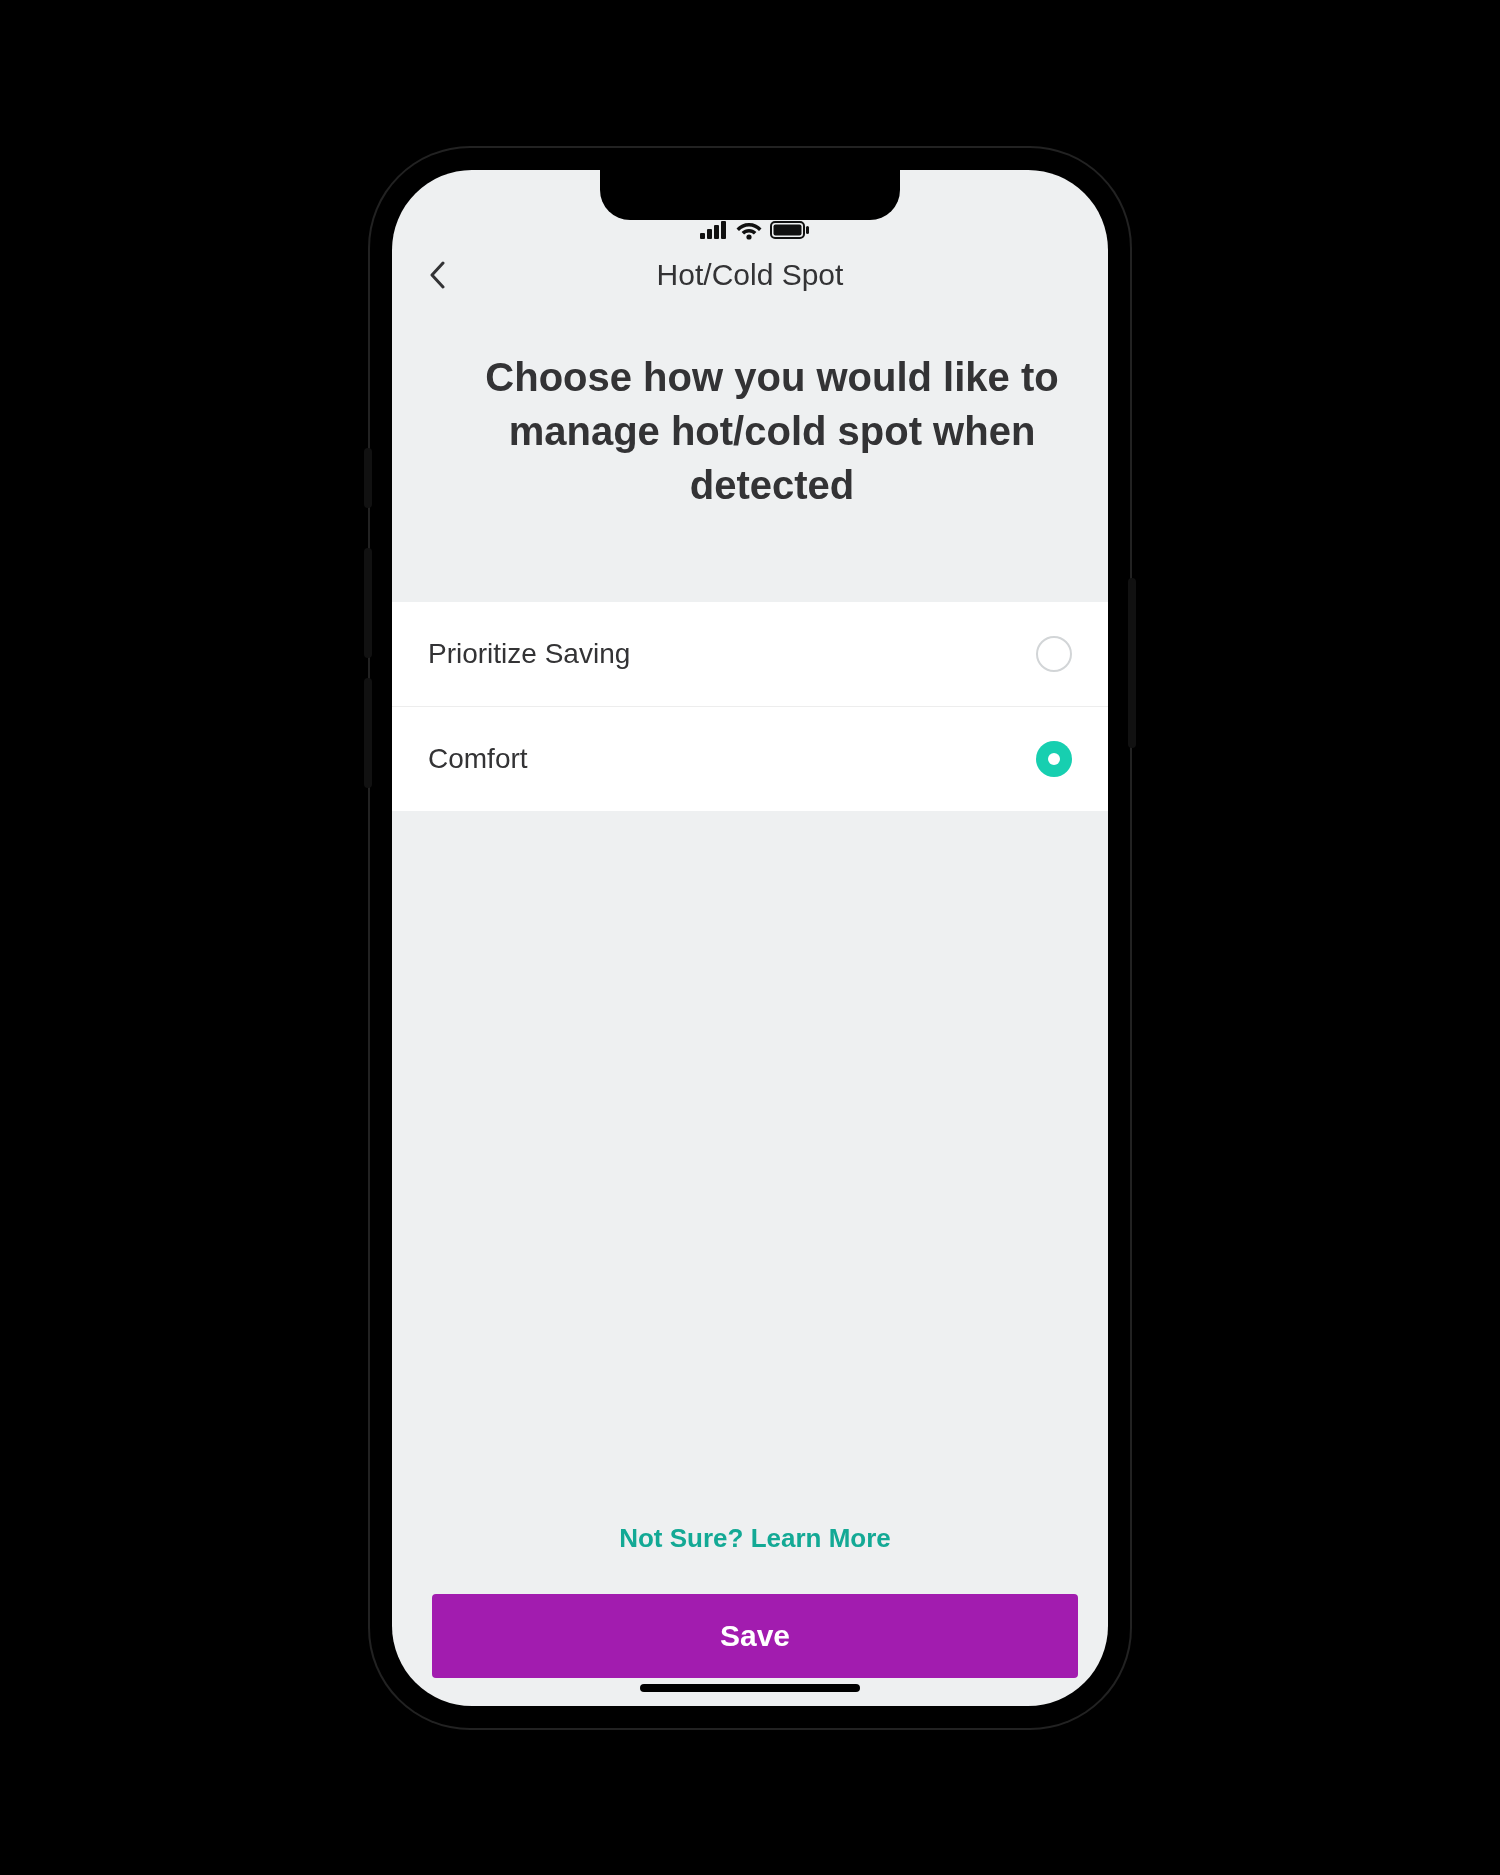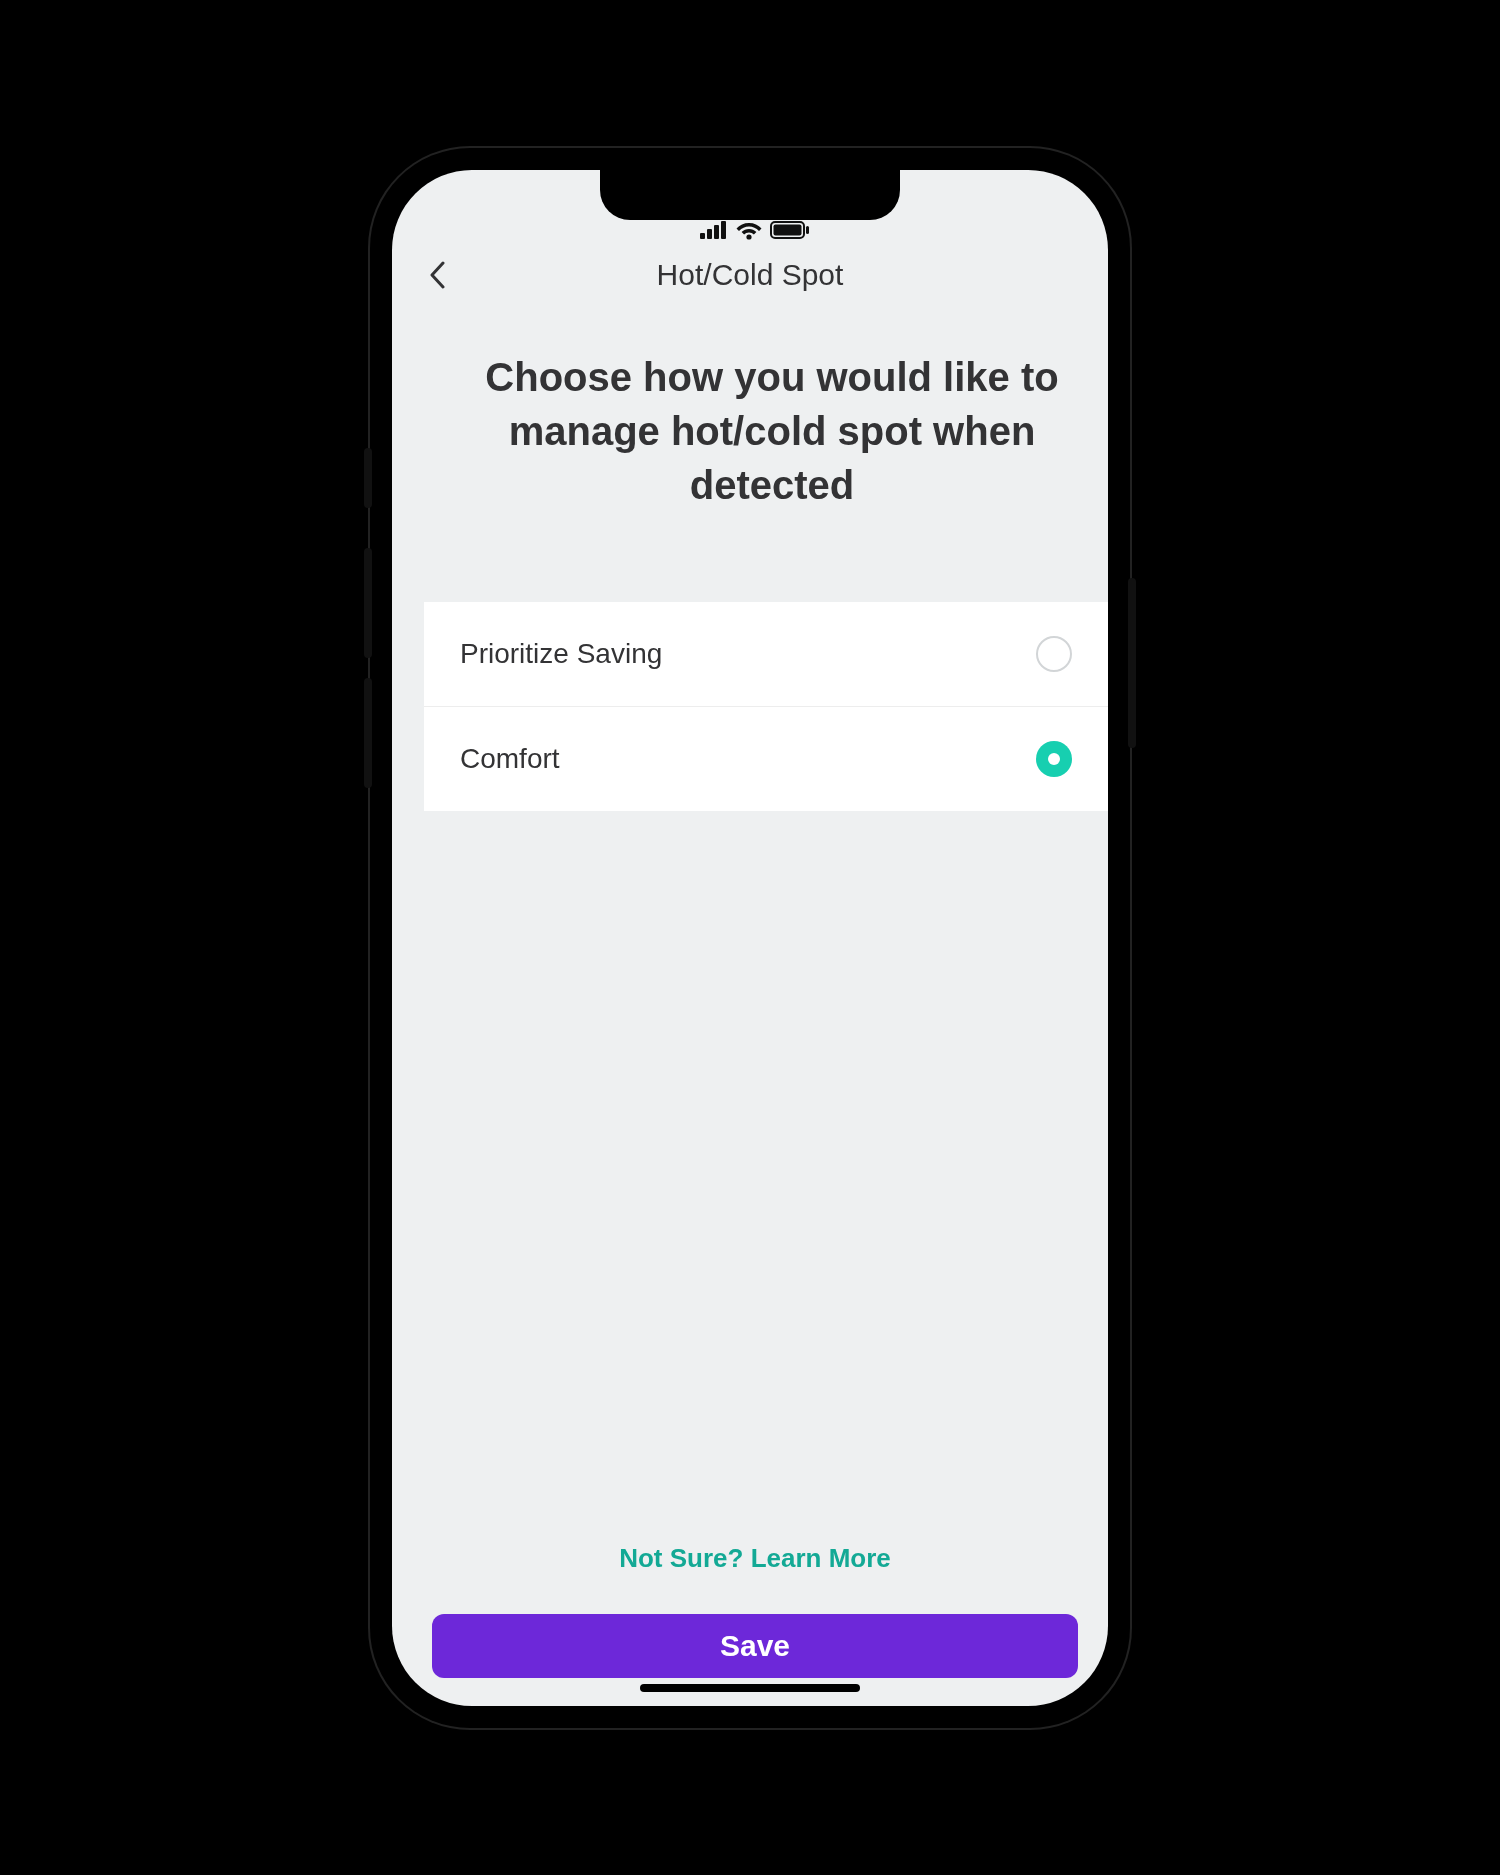--- a/index.html
+++ b/index.html
@@ -106,21 +106,20 @@
     line-height: 1.35;
     font-weight: 700;
     color: #333335;
     flex-shrink: 0;
     margin-left: 44px;
   }
 
   .options {
     background: #fff;
     flex-shrink: 0;
-    margin-left: 32px;
   }
   .option {
     display: flex;
     justify-content: space-between;
     align-items: center;
     padding: 34px 36px;
     border-bottom: 1px solid #ededed;
     cursor: pointer;
   }
   .option:last-child { border-bottom: none; }
@@ -159,24 +158,24 @@
   .learn-more {
     text-align: center;
     font-size: 26px;
     font-weight: 700;
     color: #13a995;
     padding: 30px 0 40px 0;
     cursor: pointer;
   }
   .save-btn {
     width: 100%;
-    height: 64px;
+    height: 84px;
     border: none;
-    border-radius: 12px;
-    background: #6d28d9;
+    border-radius: 4px;
+    background: #a21caf;
     color: #fff;
     font-size: 30px;
     font-weight: 700;
     cursor: pointer;
   }
 
   .home-indicator {
     position: absolute;
     bottom: 14px;
     left: 50%;

